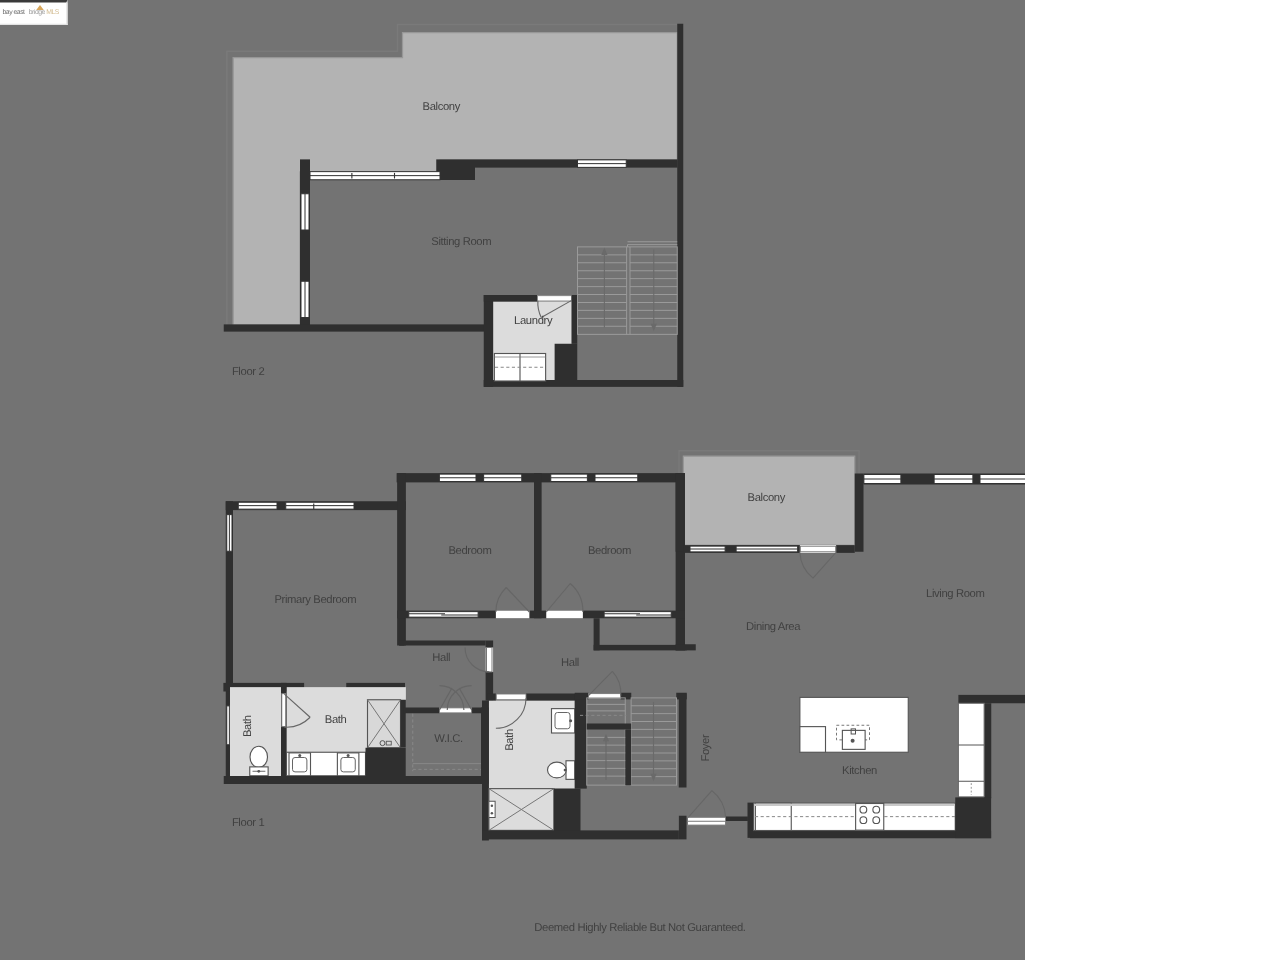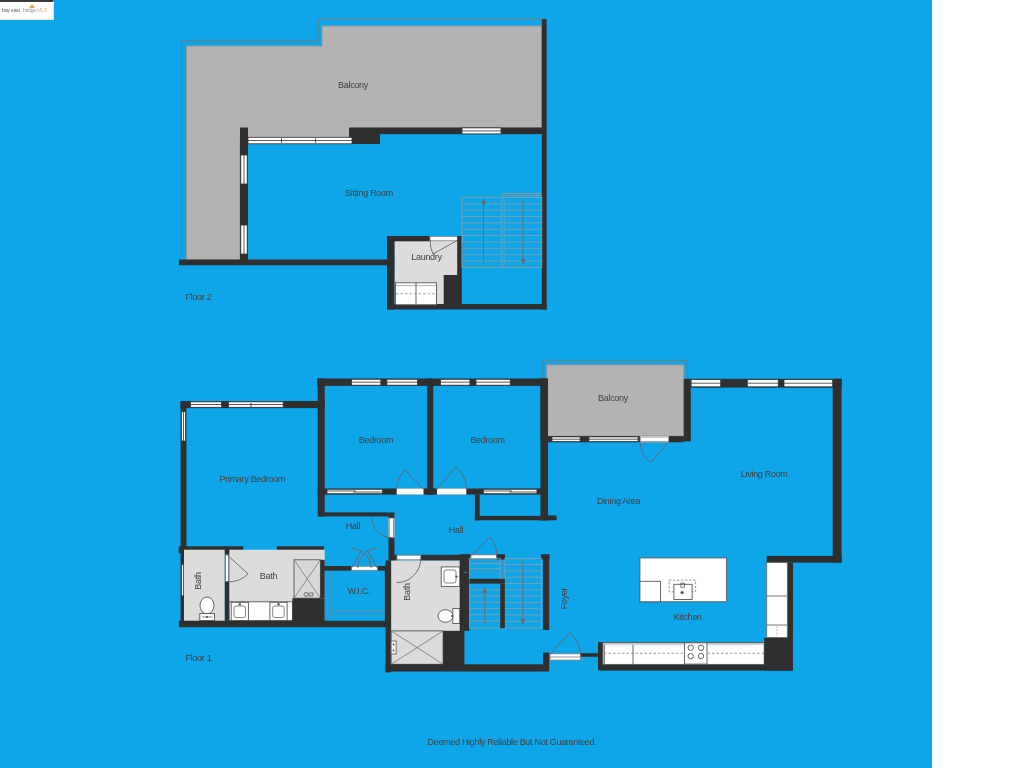--- a/index.html
+++ b/index.html
@@ -1,16 +1,16 @@
 <!DOCTYPE html>
 <html><head>
 <meta charset="utf-8">
 <style>
 html,body{margin:0;padding:0;background:#fff;}
-.wrap{position:relative;width:932px;height:768px;overflow:hidden;background:#0ea5e9;font-family:"Liberation Sans",sans-serif;}
+.wrap{position:relative;width:820px;height:768px;overflow:hidden;background:#737373;font-family:"Liberation Sans",sans-serif;}
 svg text{fill:#414141;font-size:9px;letter-spacing:-0.3px;font-family:"Liberation Sans",sans-serif;}
 </style>
 </head>
 <body>
 <div class="wrap">
 <svg width="1024" height="768" viewBox="0 0 1024 768">
 
 <g id="floor2">
 
 <path d="M181.5,264 V41 H318 V19.5 H542" fill="none" stroke="#7a7a7a" stroke-width="1.2"></path>

